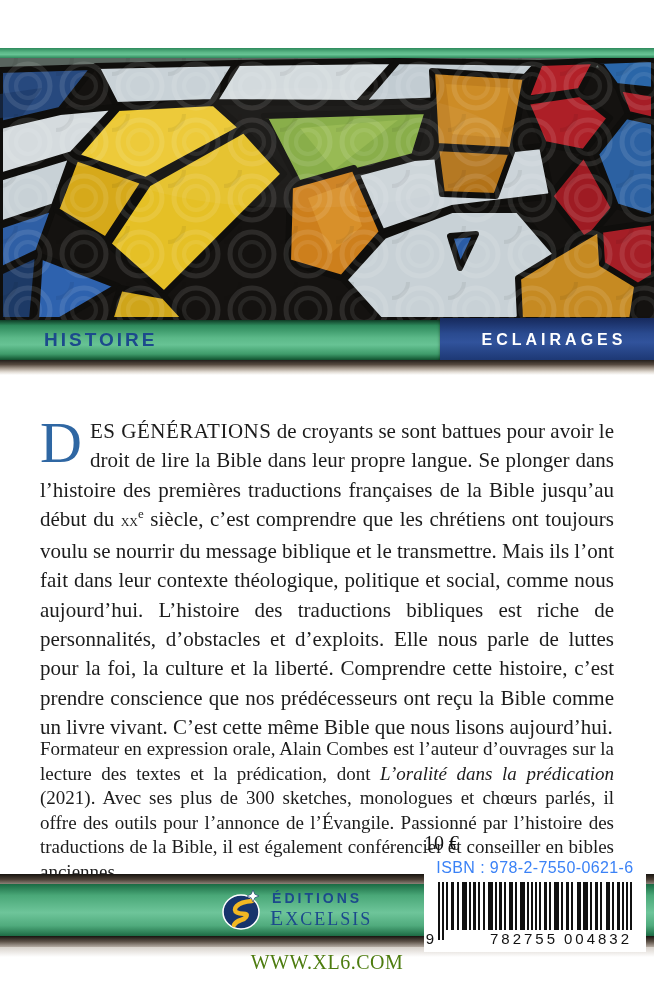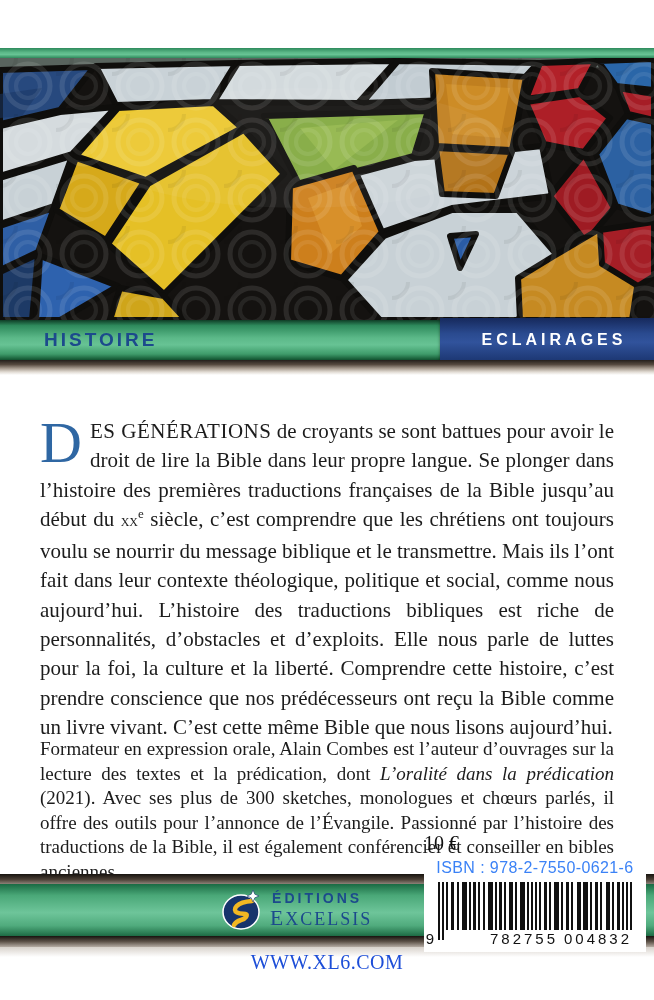--- a/index.html
+++ b/index.html
@@ -71,21 +71,21 @@
     font-family:"Liberation Sans","DejaVu Sans",sans-serif;font-size:16px;letter-spacing:.4px;color:#3b82f6;}
   .bars{position:absolute;left:14px;top:26px;width:196px;height:58px;}
   .bc-digit{position:absolute;font-family:"Liberation Sans","DejaVu Sans",sans-serif;
     font-size:15px;color:#111;top:74px;background:#fff;text-align:center;letter-spacing:3px;}
   .bc-first{left:0px;width:12px;letter-spacing:0;background:transparent;}
   .bc-g1{left:38px;width:84px;margin-left:20px;}
   .bc-g2{left:132px;width:84px;}
 
   
   .website{position:absolute;left:0;top:951px;width:654px;text-align:center;
-    font-size:20px;letter-spacing:.5px;color:#1d4ed8;}
+    font-size:20px;letter-spacing:.5px;color:#4d7c0f;}
 </style>
 </head>
 <body>
 
 <div class="page">
 
   <div class="top-bar"></div>
 
   <svg class="glass" viewBox="0 0 654 262" preserveAspectRatio="none">
     <rect x="0" y="0" width="654" height="262" fill="#141210"></rect>

